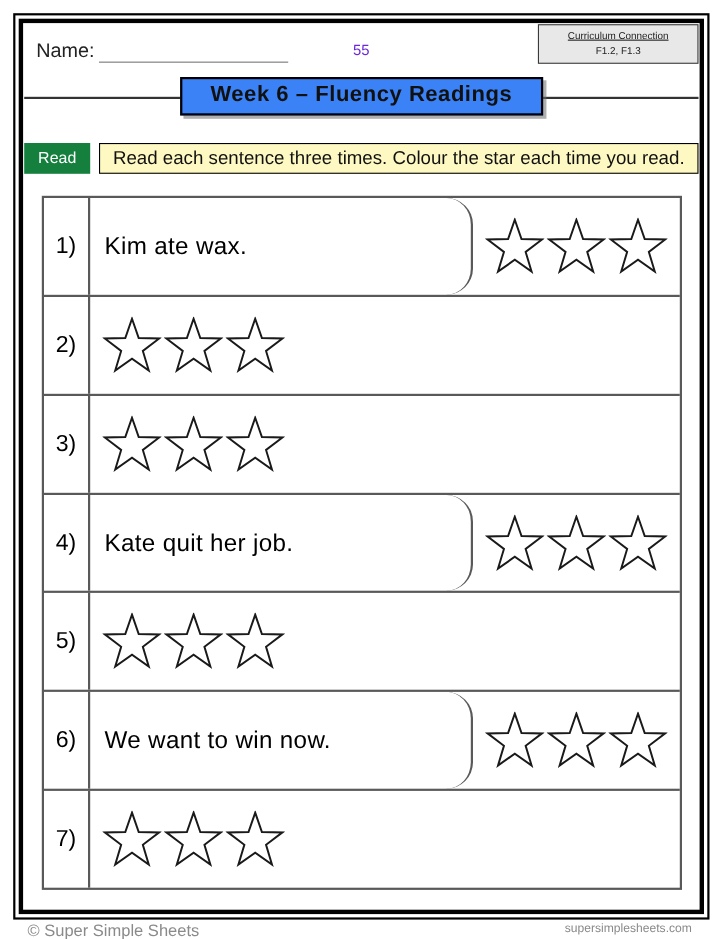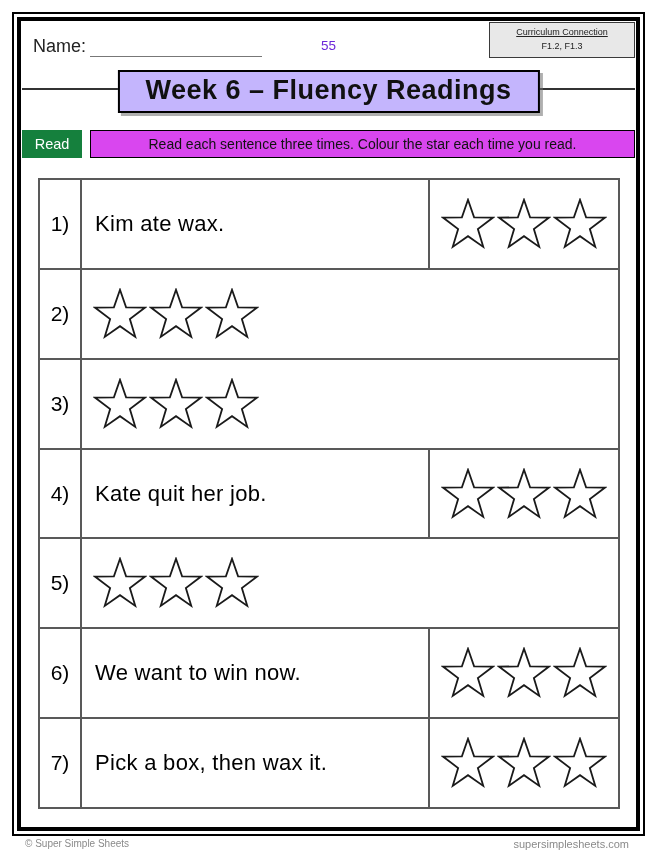--- a/index.html
+++ b/index.html
@@ -47,44 +47,44 @@
   }
   .curriculum-title { text-decoration: underline; }
   
   .title-rule {
     position: absolute; top: 88px; left: 22px; right: 22px;
     border-top: 2px solid #333;
   }
   .title-box {
     position: absolute; top: 70px; left: 50%;
     transform: translateX(-50%);
-    background: #c4b5fd;
+    background: #3b82f6;
     border: 2px solid #000;
     box-shadow: 3px 3px 0 rgba(110,110,110,0.55);
     padding: 3px 26px 5px 26px;
-    font-size: 27px; font-weight: bold;
+    font-size: 20px; font-weight: bold;
     white-space: nowrap;
     letter-spacing: 0.5px;
   }
   
   .read-tag {
     position: absolute; left: 22px; top: 130px;
     width: 60px; height: 28px;
     background: #15803d; color: #fff;
     font-size: 14.5px;
     display: flex; align-items: center; justify-content: center;
     box-sizing: border-box;
   }
   .instruction-box {
     position: absolute; left: 90px; top: 130px; right: 22px; height: 28px;
-    background: #d946ef;
+    background: #fef9c3;
     border: 1px solid #000;
     box-sizing: border-box;
     display: flex; align-items: center; justify-content: center;
-    font-size: 14px; color: #111;
+    font-size: 17px; color: #111;
   }
   
   .worksheet-table {
     position: absolute; left: 38px; top: 178px;
     width: 582px; height: 631px;
     border: 2px solid #595959;
     box-sizing: border-box;
     display: flex; flex-direction: column;
   }
   .ws-row {
@@ -102,32 +102,33 @@
     box-sizing: border-box;
   }
   .cell-sentence {
     flex: 1;
     border-right: 2px solid #595959;
     display: flex; align-items: center;
     padding-left: 13px;
     font-size: 22px; color: #000;
     box-sizing: border-box;
     letter-spacing: 0.3px;
+    border-radius: 24px;
   }
   .cell-stars {
     width: 188px;
     display: flex; align-items: center; justify-content: center;
     gap: 2px;
     box-sizing: border-box;
   }
   .cell-stars svg { display: block; }
   
   .footer-left {
     position: absolute; left: 25px; top: 838px;
-    font-size: 10px; color: #8a8a8a;
+    font-size: 15px; color: #8a8a8a;
   }
   .footer-right {
     position: absolute; right: 28px; top: 838px;
     font-size: 11px; color: #8a8a8a;
   }
 </style>
 </head>
 <body>
 
 <div class="outer-frame">
@@ -240,21 +241,20 @@
         <polygon points="30,2 36.8,21.6 57.6,22.0 41.0,34.6 47.0,54.5 30,42.6 13.0,54.5 19.0,34.6 2.4,22.0 23.2,21.6" fill="#ffffff" stroke="#1a1a1a" stroke-width="2" stroke-linejoin="miter"></polygon>
       </svg>
         <svg width="54" height="52" viewBox="0 0 60 58">
         <polygon points="30,2 36.8,21.6 57.6,22.0 41.0,34.6 47.0,54.5 30,42.6 13.0,54.5 19.0,34.6 2.4,22.0 23.2,21.6" fill="#ffffff" stroke="#1a1a1a" stroke-width="2" stroke-linejoin="miter"></polygon>
       </svg>
       </div>
   </div>
 
   <div class="ws-row">
     <div class="cell-number">7)</div>
-    <div class="cell-sentence">Pick a box, then wax it.</div>
     <div class="cell-stars">
       <svg width="54" height="52" viewBox="0 0 60 58">
         <polygon points="30,2 36.8,21.6 57.6,22.0 41.0,34.6 47.0,54.5 30,42.6 13.0,54.5 19.0,34.6 2.4,22.0 23.2,21.6" fill="#ffffff" stroke="#1a1a1a" stroke-width="2" stroke-linejoin="miter"></polygon>
       </svg>
     <svg width="54" height="52" viewBox="0 0 60 58">
         <polygon points="30,2 36.8,21.6 57.6,22.0 41.0,34.6 47.0,54.5 30,42.6 13.0,54.5 19.0,34.6 2.4,22.0 23.2,21.6" fill="#ffffff" stroke="#1a1a1a" stroke-width="2" stroke-linejoin="miter"></polygon>
       </svg>
         <svg width="54" height="52" viewBox="0 0 60 58">
         <polygon points="30,2 36.8,21.6 57.6,22.0 41.0,34.6 47.0,54.5 30,42.6 13.0,54.5 19.0,34.6 2.4,22.0 23.2,21.6" fill="#ffffff" stroke="#1a1a1a" stroke-width="2" stroke-linejoin="miter"></polygon>
       </svg>

